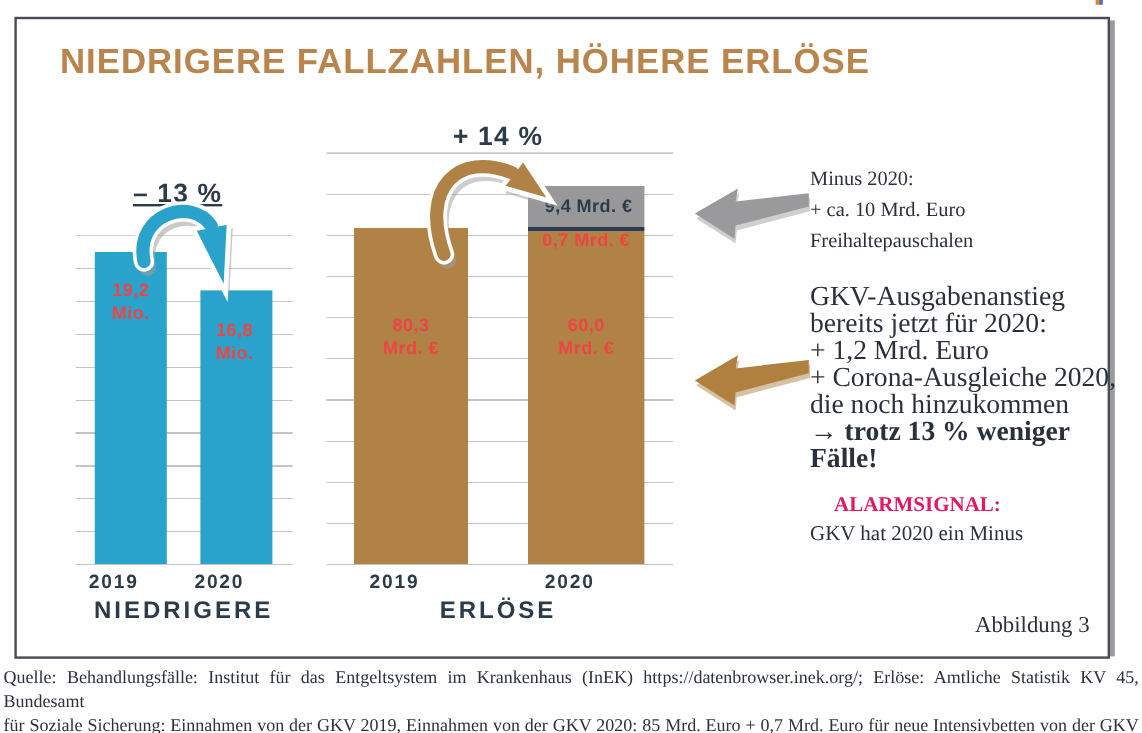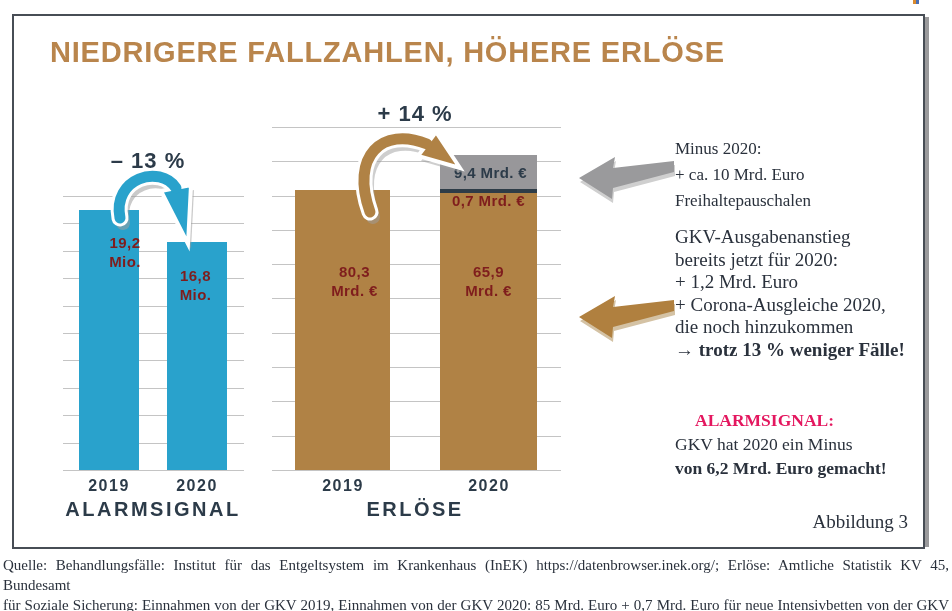--- a/index.html
+++ b/index.html
@@ -24,42 +24,42 @@
 
   
   .bar{position:absolute;}
   .b19{left:79px;top:210px;width:60px;height:260px;background:#29a2cc;}
   .b20{left:167px;top:242px;width:60px;height:228px;background:#29a2cc;}
   .e19{left:295px;top:190px;width:95px;height:280px;background:#b08245;}
   .e20-gray{left:440px;top:155px;width:97px;height:34px;background:#98979a;}
   .e20-dark{left:440px;top:189px;width:97px;height:4px;background:#2e3c47;}
   .e20-brown{left:440px;top:193px;width:97px;height:277px;background:#b08245;}
 
-  .bar-label{position:absolute;color:#7f1d1d;font-weight:700;font-size:15px;line-height:19px;
+  .bar-label{position:absolute;color:#ef4444;font-weight:700;font-size:15px;line-height:19px;
              letter-spacing:.4px;text-align:center;white-space:pre-line;}
-  .l19{left:79px;top:233px;width:60px;padding-left:16px;}
+  .l19{left:79px;top:233px;width:60px;}
   .l20{left:167px;top:266px;width:57px;}
-  .le19{left:307px;top:262px;width:95px;}
+  .le19{left:295px;top:262px;width:95px;}
   .le20{left:440px;top:262px;width:97px;}
   .lgray{left:440px;top:163px;width:101px;color:#2c3b49;}
   .ldark{left:440px;top:191px;width:97px;}
 
   .change{position:absolute;font-weight:700;font-size:22px;letter-spacing:1px;color:#2c3b49;text-align:center;}
-  .chg1{left:63px;top:148px;width:170px;}
+  .chg1{left:63px;top:148px;width:170px;text-decoration:underline;}
   .chg2{left:320px;top:101px;width:190px;}
 
-  .year{position:absolute;font-weight:700;font-size:16px;letter-spacing:1.5px;color:#2c3b49;text-align:center;width:70px;top:477px;}
+  .year{position:absolute;font-weight:700;font-size:16px;letter-spacing:1.5px;color:#2c3b49;text-align:left;width:70px;top:477px;}
   .y19a{left:74px;} .y20a{left:162px;} .y19b{left:308px;} .y20b{left:454px;}
   .chart-name{position:absolute;top:498px;font-weight:700;font-size:20px;letter-spacing:2.5px;color:#2c3b49;text-align:center;width:200px;}
   .cn1{left:53px;} .cn2{left:315px;}
 
   
   .ann{position:absolute;left:675px;font-family:"Liberation Serif",serif;color:#2a313c;}
   .ann-bund{top:136px;font-size:17px;line-height:26px;}
-  .ann-gkv{top:226px;font-size:19px;line-height:22.5px;}
+  .ann-gkv{top:236px;font-size:23px;line-height:22.5px;}
   .ann-alarm{top:408px;font-size:17.5px;line-height:24px;}
   .bold{font-weight:700;}
   .alarm-head{font-weight:700;color:#e4175f;margin-left:20px;}
   .abbildung{position:absolute;right:44px;top:511px;font-family:"Liberation Serif",serif;font-size:19px;color:#2a313c;}
 
   
   .source{position:absolute;left:3px;top:555px;width:946px;font-family:"Liberation Serif",serif;
           font-size:15px;line-height:20px;color:#2a313c;}
   .src-just{text-align:justify;text-align-last:justify;}
 
@@ -88,29 +88,29 @@
 <div class="change chg1">– 13 %</div>
 
 <div class="bar e19"></div>
 <div class="bar e20-gray"></div>
 <div class="bar e20-dark"></div>
 <div class="bar e20-brown"></div>
 <div class="bar-label lgray">9,4 Mrd. €</div>
 <div class="bar-label ldark">0,7 Mrd. €</div>
 <div class="bar-label le19">80,3
 Mrd. €</div>
-<div class="bar-label le20">65,9
+<div class="bar-label le20">60,0
 Mrd. €</div>
 <div class="change chg2">+ 14 %</div>
 
 <div class="year y19a">2019</div>
 <div class="year y20a">2020</div>
 <div class="year y19b">2019</div>
 <div class="year y20b">2020</div>
-<div class="chart-name cn1">ALARMSIGNAL</div>
+<div class="chart-name cn1">NIEDRIGERE</div>
 <div class="chart-name cn2">ERLÖSE</div>
 
 <svg style="left:108px;top:166px;" width="108" height="92" viewBox="0 0 108 92">
   <g transform="translate(3,5)" opacity="0.55">
     <path d="M 12 52 C 4 12 52 -2 68 22" fill="none" stroke="#9f9f9f" stroke-width="14" stroke-linecap="round"></path>
     <polygon points="53,25 83,19 80,78" fill="#9f9f9f"></polygon>
   </g>
   <path d="M 12 52 C 4 12 52 -2 68 22" fill="none" stroke="#ffffff" stroke-width="17" stroke-linecap="round"></path>
   <polygon points="53,25 83,19 80,78" fill="#29a2cc" stroke="#ffffff" stroke-width="4"></polygon>
   <path d="M 12 52 C 4 12 52 -2 68 22" fill="none" stroke="#29a2cc" stroke-width="11" stroke-linecap="round"></path>
@@ -147,21 +147,20 @@
   <div>bereits jetzt für 2020:</div>
   <div>+ 1,2 Mrd. Euro</div>
   <div>+ Corona-Ausgleiche 2020,</div>
   <div>die noch hinzukommen</div>
   <div class="bold">→ trotz 13 % weniger Fälle!</div>
 </div>
 
 <div class="ann ann-alarm">
   <div class="alarm-head">ALARMSIGNAL:</div>
   <div>GKV hat 2020 ein Minus</div>
-  <div class="bold">von 6,2 Mrd. Euro gemacht!</div>
 </div>
 
 <div class="abbildung">Abbildung 3</div>
 
 <div class="source">
   <div class="src-just">Quelle: Behandlungsfälle: Institut für das Entgeltsystem im Krankenhaus (InEK) https://datenbrowser.inek.org/; Erlöse: Amtliche Statistik KV 45, Bundesamt</div>
   <div class="src-just">für Soziale Sicherung: Einnahmen von der GKV 2019, Einnahmen von der GKV 2020: 85 Mrd. Euro + 0,7 Mrd. Euro für neue Intensivbetten von der GKV +</div>
 
 </div>
 

